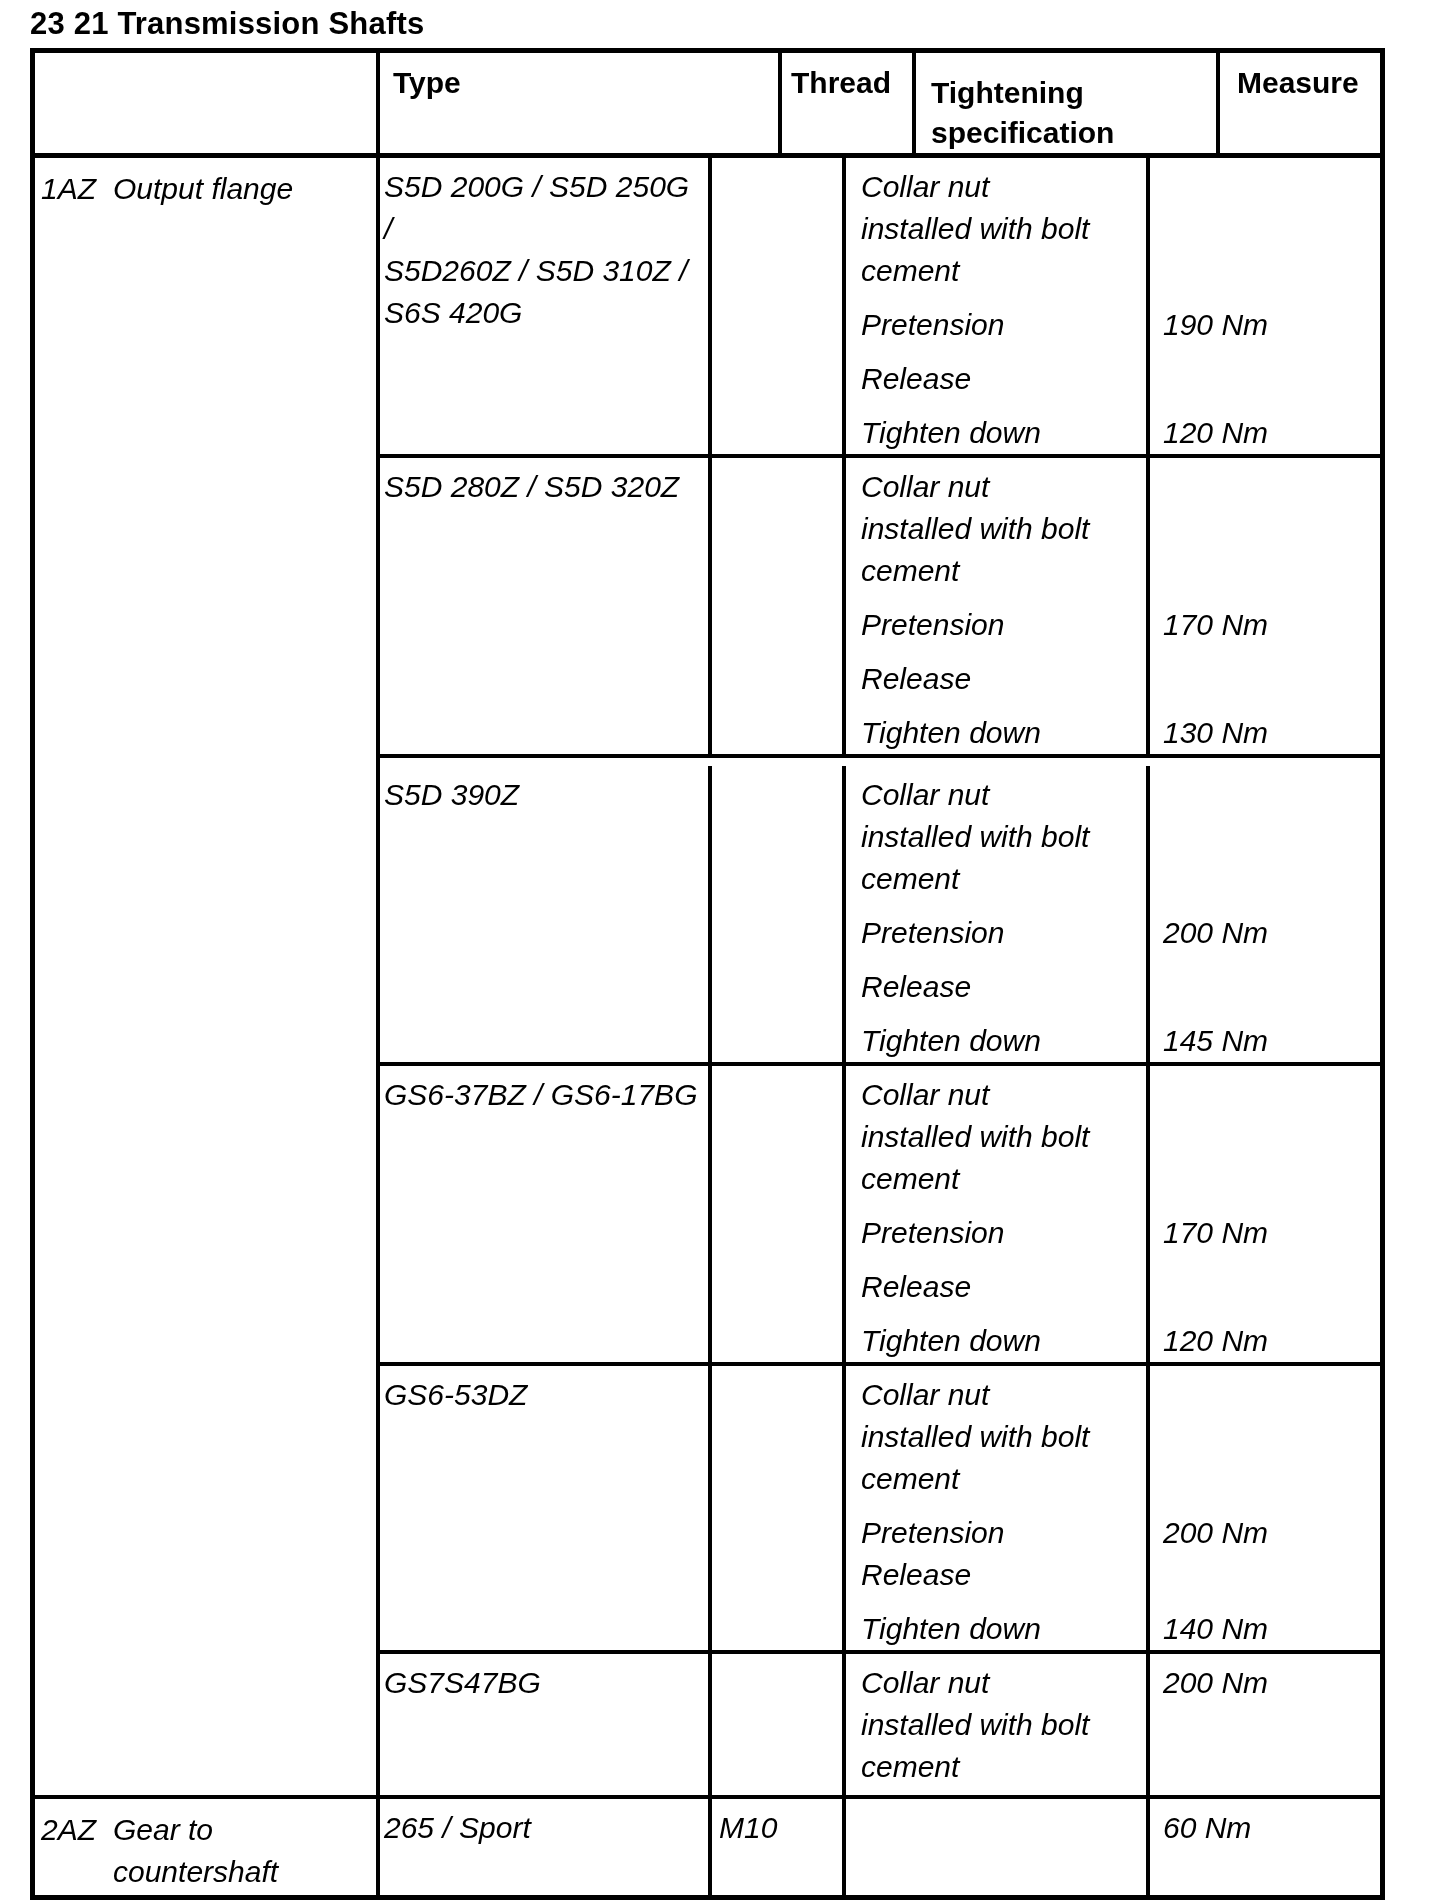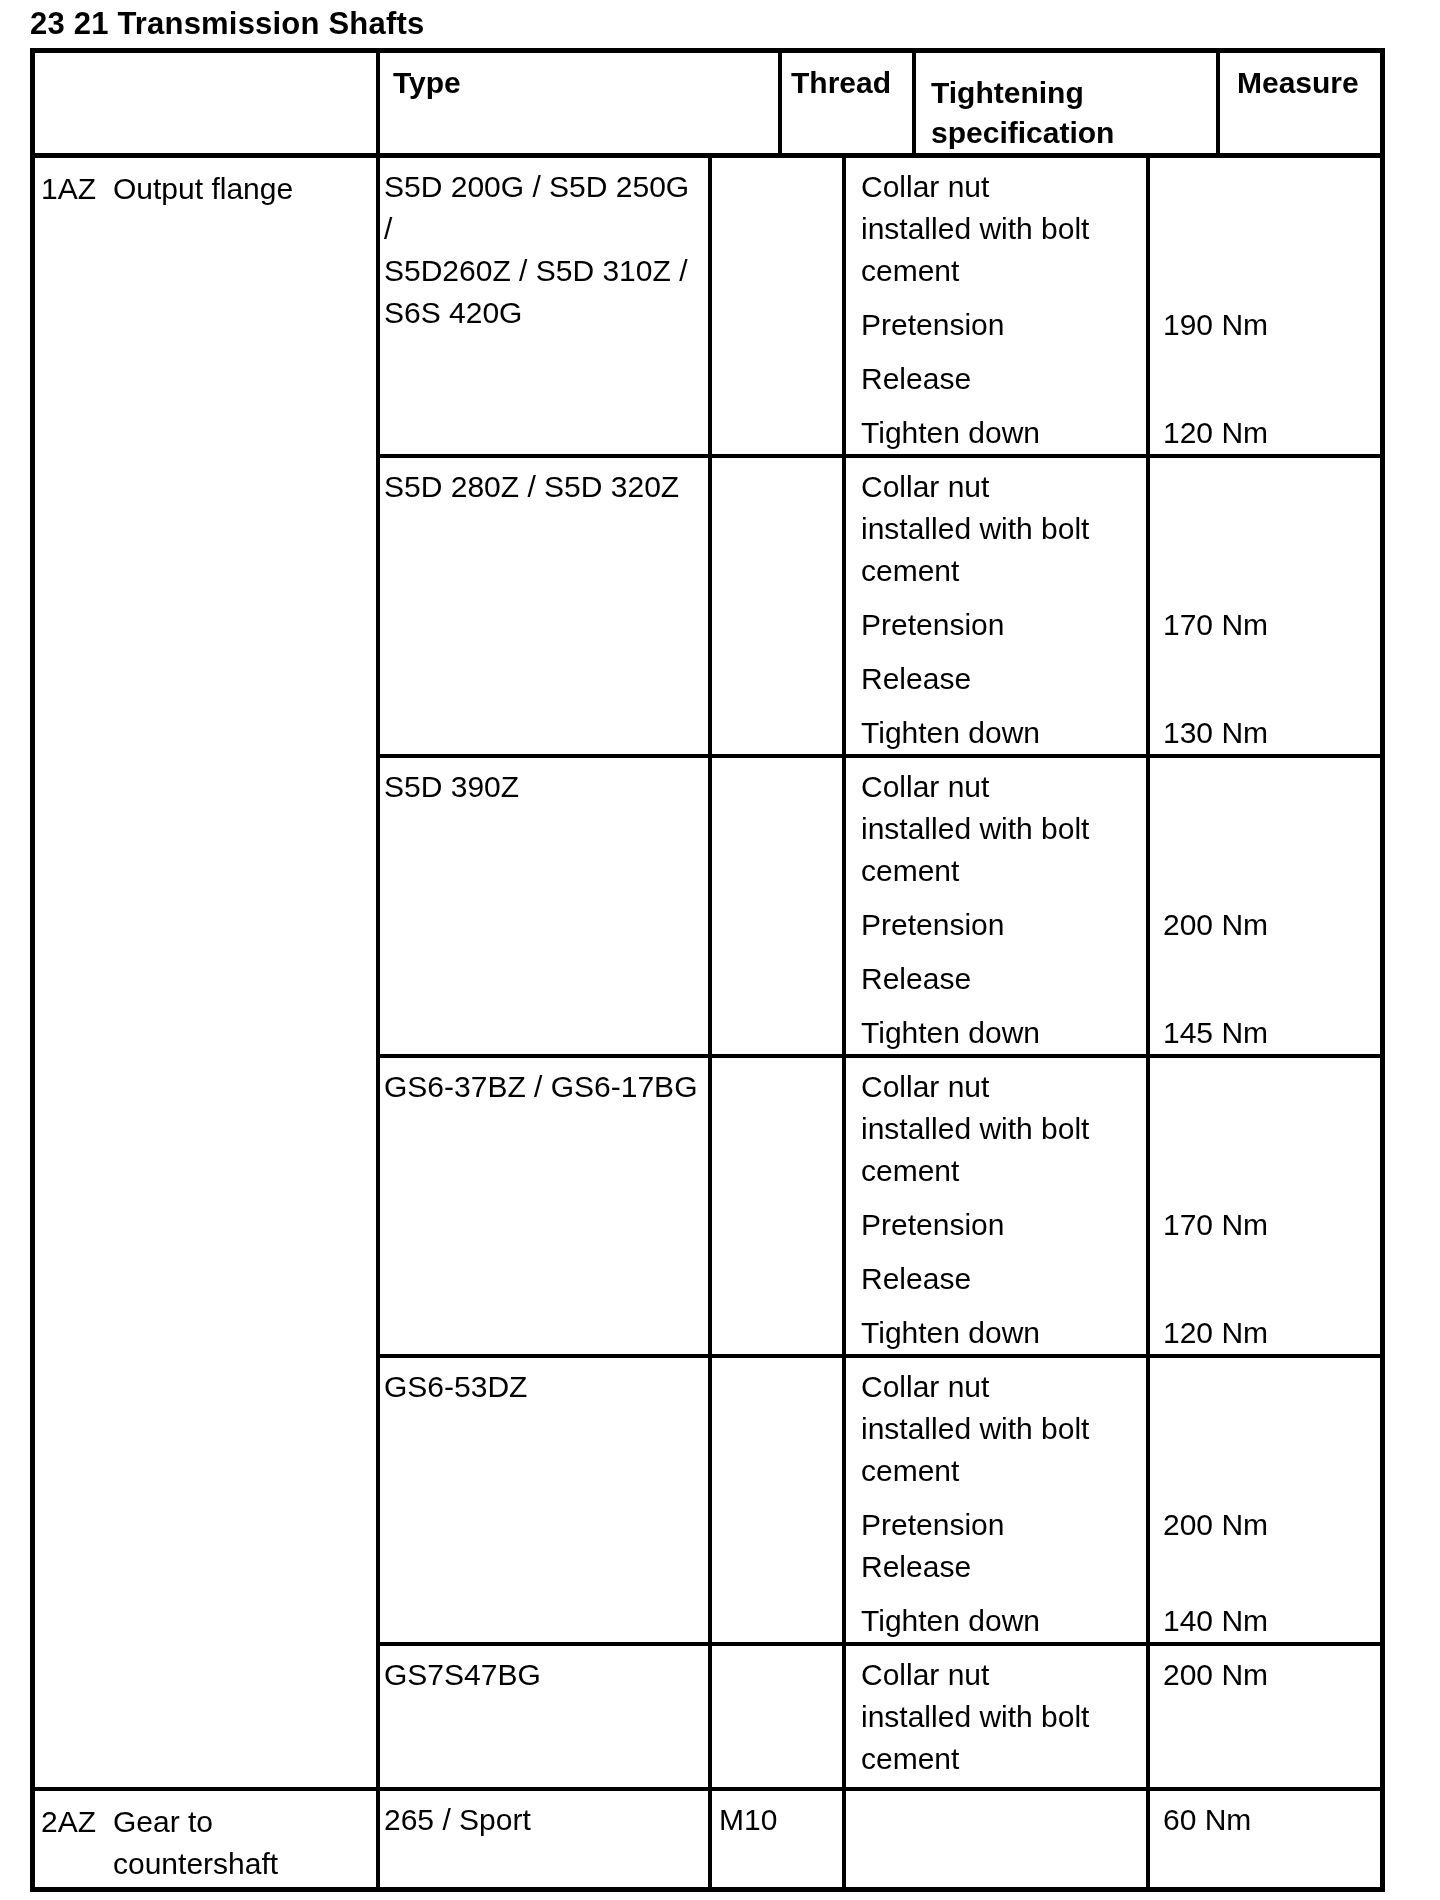--- a/index.html
+++ b/index.html
@@ -9,38 +9,38 @@
   .tbl{width:1355px;border:5px solid #000;box-sizing:border-box;}
   .cell{box-sizing:border-box;}
   
   .hdr{display:flex;border-bottom:5px solid #000;min-height:95px;font-weight:bold;font-size:30px;line-height:40px;}
   .h-item{width:345px;border-right:4px solid #000;}
   .h-type{width:402px;border-right:4px solid #000;padding:10px 4px 0 13px;}
   .h-thread{width:134px;border-right:4px solid #000;padding:10px 0 0 9px;}
   .h-spec{width:304px;border-right:4px solid #000;padding:20px 8px 0 15px;white-space:pre-line;}
   .h-meas{flex:1;padding:10px 0 0 17px;}
   
-  .group{display:flex;font-size:30px;line-height:42px;}
+  .group{display:flex;font-size:30px;line-height:42px;font-style:italic;}
   .group.bordered{border-bottom:4px solid #000;}
   .g-item{width:345px;border-right:4px solid #000;padding:10px 0 0 6px;display:flex;align-items:flex-start;}
   .g-code{width:72px;flex:none;}
   .g-name{white-space:pre-line;}
   .rows{flex:1;display:flex;flex-direction:column;}
   .subrow{display:flex;border-bottom:4px solid #000;}
   .subrow.last{border-bottom:none;}
   .sr-type{width:332px;border-right:4px solid #000;padding:8px 6px 0 4px;white-space:pre-line;}
   .sr-thread{width:134px;border-right:4px solid #000;padding:8px 0 0 7px;}
   .sr-sm{flex:1;position:relative;}
   .vline{position:absolute;left:300px;top:0;bottom:0;width:4px;background:#000;}
   .sm-stack{padding-top:8px;}
   .line{display:flex;align-items:flex-start;}
   .sp{width:280px;box-sizing:border-box;padding:0 10px 0 15px;white-space:pre-line;}
   .ms{flex:1;padding-left:37px;}
   .gap{margin-top:12px;}
-  .r1{min-height:289px;} .r2{min-height:290px;} .r3{min-height:289px;}
+  .r1{min-height:289px;} .r2{min-height:290px;} .r3{min-height:289px;margin-top:8px;}
   .r4{min-height:292px;} .r5{min-height:280px;justify-content:center;} .r6{min-height:141px;}
   .r7{min-height:96px;}
 </style>
 </head>
 <body>
 
 <div class="page">
   <h1 class="title">23 21 Transmission Shafts</h1>
 
   <div class="tbl">

